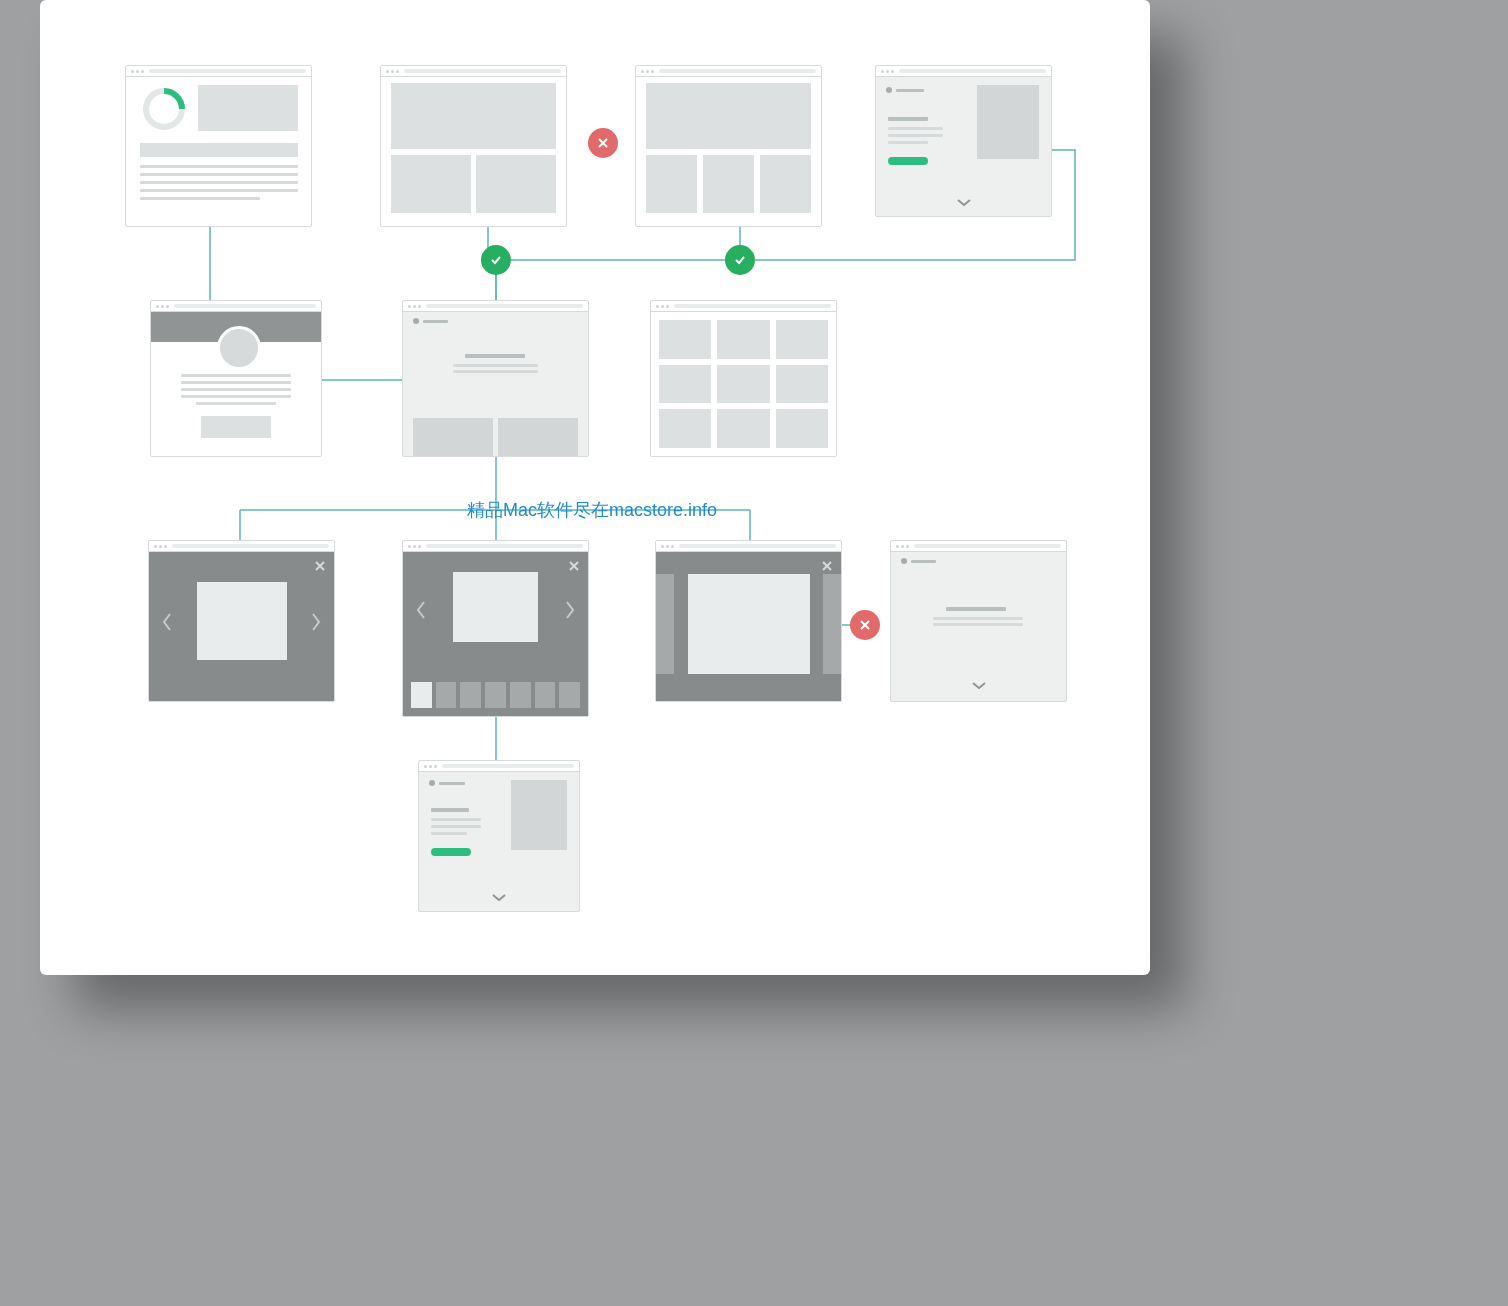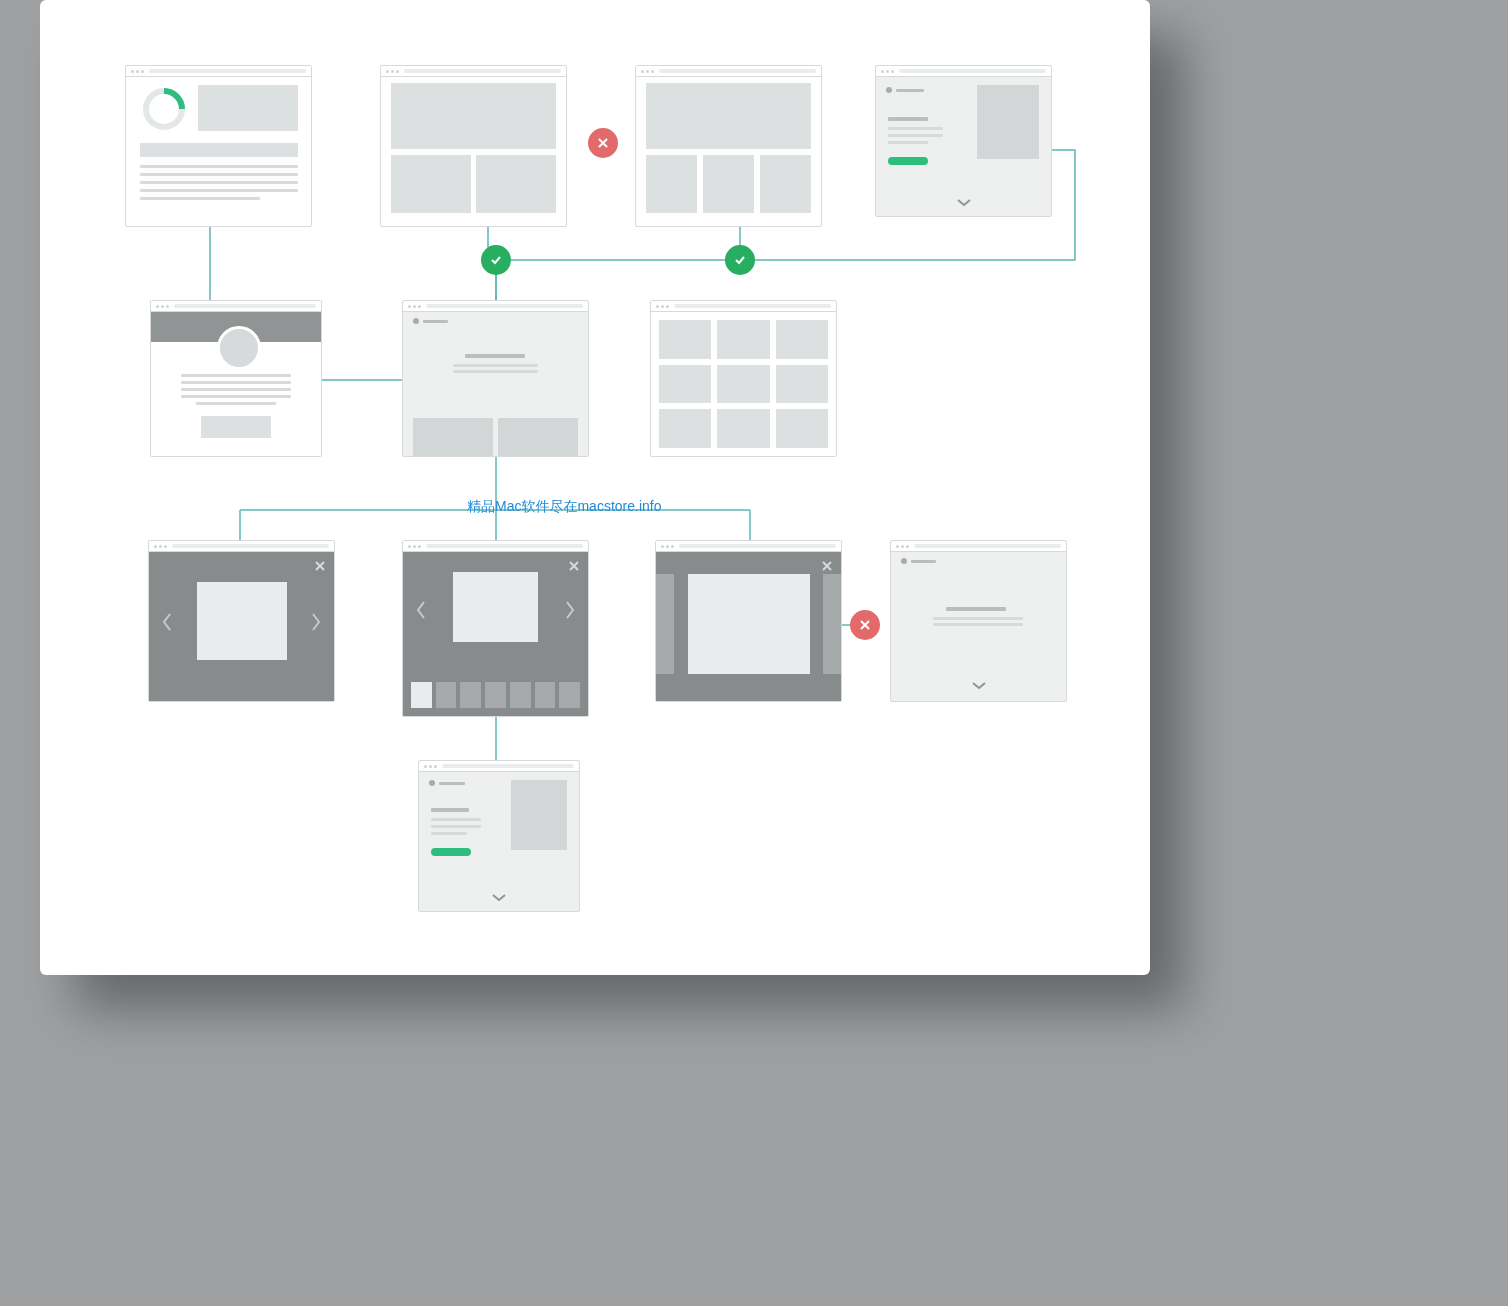--- a/index.html
+++ b/index.html
@@ -1,18 +1,18 @@
 <!DOCTYPE html>
 <html><head>
 <meta charset="utf-8">
 <style>
   html,body{margin:0;padding:0;background:#9ea0a2;font-family:-apple-system,Helvetica,Arial,sans-serif;}
   .viewport{position:relative;width:1508px;height:1306px;}
   .paper{position:absolute;left:40px;top:0;width:1110px;height:975px;background:#fff;border-radius:6px;box-shadow:35px 35px 50px rgba(0,0,0,.35);}
-  .watermark{position:absolute;font-size:14px;color:#238bd6;left:427px;top:498px;white-space:nowrap;}
+  .watermark{position:absolute;font-size:18px;color:#238bd6;left:427px;top:498px;white-space:nowrap;}
   .node{position:absolute;background:#fff;border:1px solid #d7dadb;border-radius:2px;}
   .chrome{height:10px;border-bottom:1px solid #d7dadb;position:relative;background:#fff;border-radius:2px 2px 0 0;display:flex;align-items:center;padding:0 5px;gap:2px;}
   .chrome .dot{width:3px;height:3px;border-radius:50%;background:#cfd3d4;}
   .chrome .addr{flex:1;height:4px;background:#e9ecec;border-radius:2px;margin-left:3px;}
   .body{position:absolute;inset:11px 0 0 0;}
   .bar{background:#909495;}
   .blk{background:#dde0e1;}
   .txt{background:#d7dadb;height:3px;border-radius:1px;}
   .txtd{background:#b9bebf;height:3px;border-radius:1px;}
   .btn-green{background:#2dbd7f;border-radius:10px;height:8px;}

